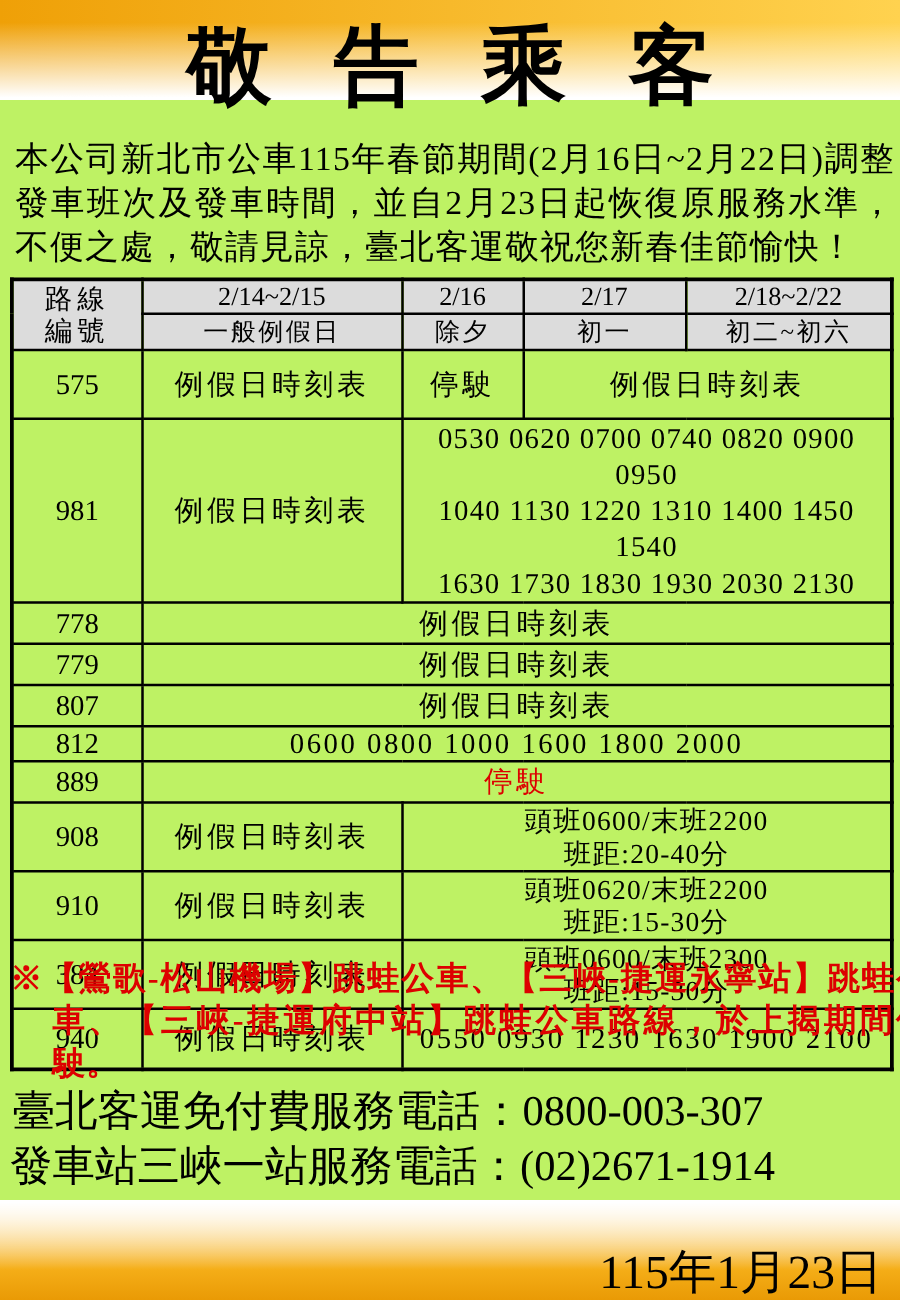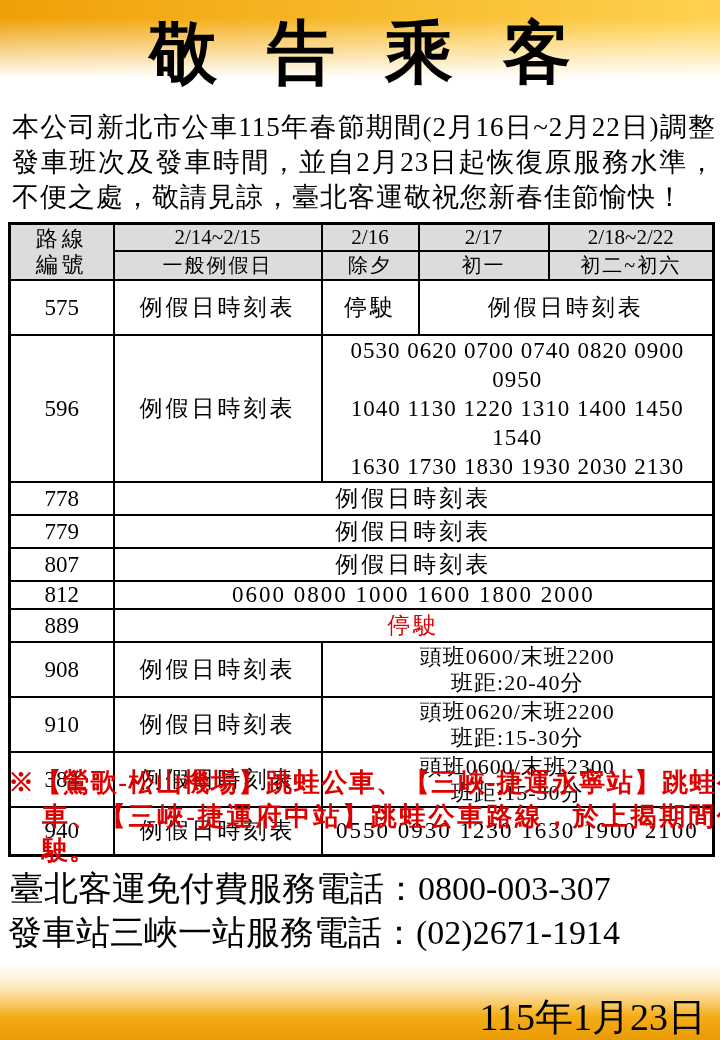--- a/index.html
+++ b/index.html
@@ -1,19 +1,19 @@
 <!DOCTYPE html>
 <html><head>
 <meta charset="utf-8">
 <style>
   html,body{margin:0;padding:0;background:#888;}
   .page{
     position:relative;
     width:720px;height:1040px;
-    background:#ffffff;
+    background:#bef264;
     overflow:hidden;
     font-family:"Liberation Serif","DejaVu Serif",serif;
     color:#000;
   }
   
   .bg-top{
     position:absolute;left:0;top:0;width:720px;height:80px;
     background:
       linear-gradient(to bottom, rgba(255,255,255,0) 0px, rgba(255,255,255,0) 18px, #ffffff 78px),
       linear-gradient(to right, #EFA007, #FFD24F);
@@ -118,21 +118,21 @@
         </tr>
 
         <tr class="r575">
           <td class="route">575</td>
           <td class="cjk">例假日時刻表</td>
           <td class="cjk">停駛</td>
           <td class="cjk" colspan="2">例假日時刻表</td>
         </tr>
 
         <tr class="r702">
-          <td class="route">596</td>
+          <td class="route">981</td>
           <td class="cjk">例假日時刻表</td>
           <td class="times" colspan="3">
             <div>0530 0620 0700 0740 0820 0900 0950</div>
             <div>1040 1130 1220 1310 1400 1450 1540</div>
             <div>1630 1730 1830 1930 2030 2130</div>
           </td>
         </tr>
 
         <tr class="rsm">
           <td class="route">778</td>

